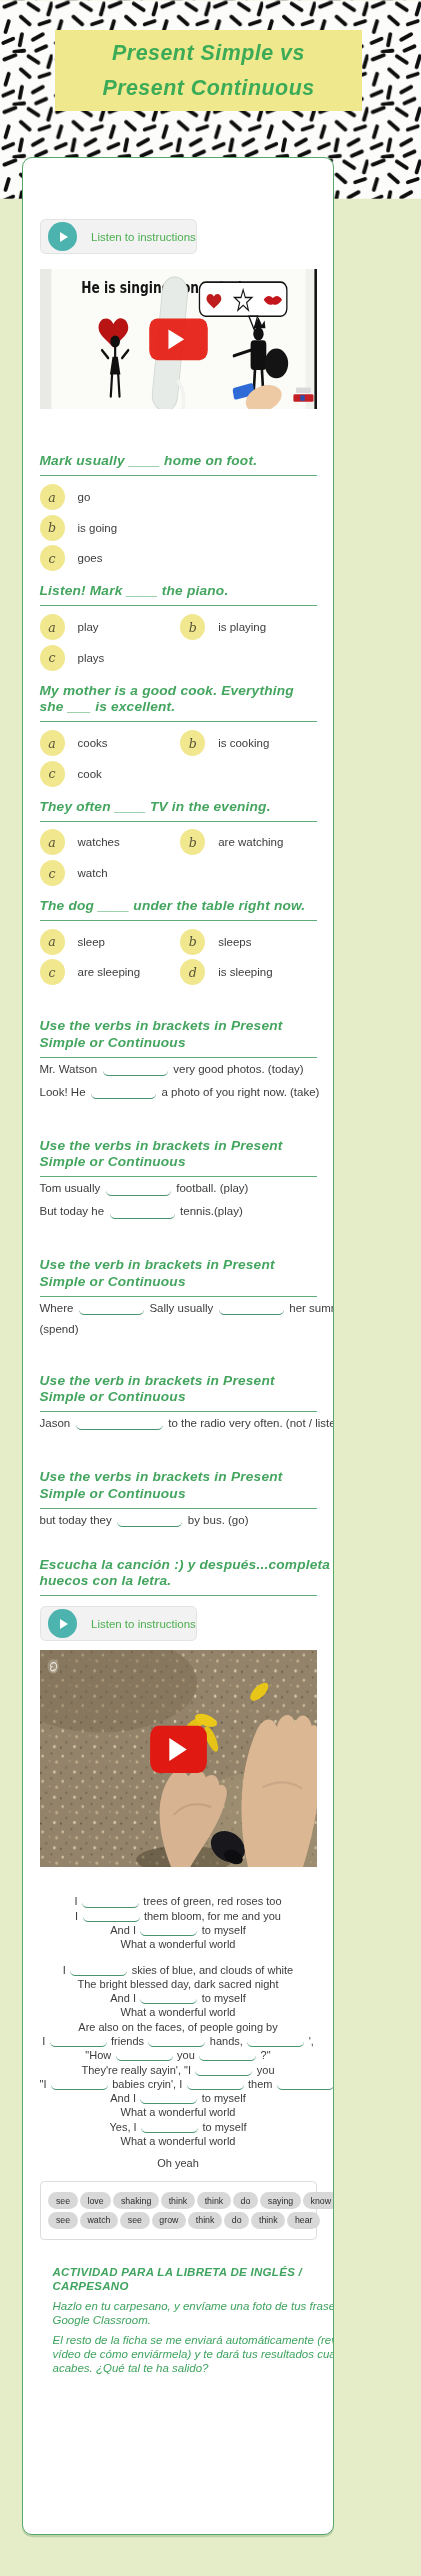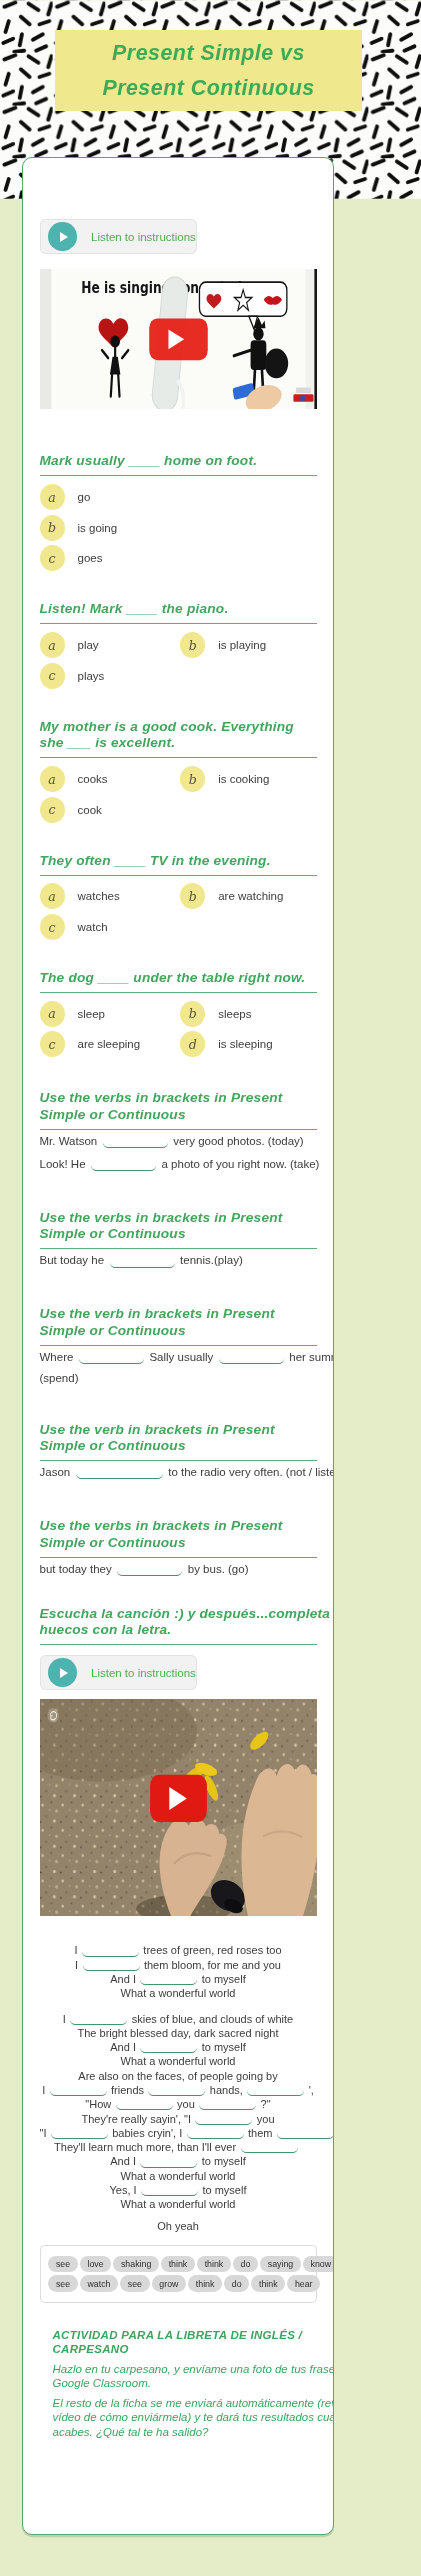--- a/index.html
+++ b/index.html
@@ -40,21 +40,21 @@
     width:0;height:0;border-left:8.8px solid #ffffff;
     border-top:5.5px solid transparent;border-bottom:5.5px solid transparent;margin-left:2.7px;
   }
   .listen-label{color:#4caf50;font-size:11.5px;margin-left:14.3px;white-space:nowrap;}
   
   .video{position:relative;overflow:hidden;background:#000;}
   .video1{height:140px;margin-top:15.4px;}
   .video2{height:217px;margin-top:8.8px;}
   .video svg{display:block;width:100%;height:100%;}
   
-  .sec-q{margin-top:31px;}
+  .sec-q{margin-top:13px;}
   .sec-q.first{margin-top:44px;}
   .q-head{
     color:#44a55f;font-style:italic;font-weight:600;font-size:13.7px;
     line-height:16.5px;letter-spacing:0.2px;
   }
   .rule{border:0;border-top:1.1px solid #5fae79;margin:5.5px 0 0;}
   .opts{margin-top:8.8px;display:grid;grid-template-columns:1fr 1fr;column-gap:4.4px;row-gap:6.6px;}
   .opts.single{grid-template-columns:1fr;}
   .opt{display:flex;align-items:center;height:24px;cursor:pointer;}
   .opt-letter{
@@ -301,20 +301,23 @@
     </div>
     <div class="fill-line">
       <span>Look! He</span><span class="blank"></span><span>a photo of you right now. (take)</span>
     </div>
   </div>
 
   <div class="sec-fill">
     <div class="q-head">Use the verbs in brackets in Present Simple or Continuous</div>
     <hr class="rule">
     <div class="fill-line">
+      <span>Tom usually</span><span class="blank"></span><span>football. (play)</span>
+    </div>
+    <div class="fill-line">
       <span>But today he</span><span class="blank"></span><span>tennis.(play)</span>
     </div>
   </div>
 
   <div class="sec-fill">
     <div class="q-head">Use the verb in brackets in Present Simple or Continuous</div>
     <hr class="rule">
     <div class="fill-line">
       <span>Where</span><span class="blank"></span><span>Sally usually</span><span class="blank"></span><span>her summer holidays?</span>
     </div>
@@ -413,21 +416,20 @@
     <div class="lyr-gap"></div>
     <p><span>I</span><span class="blank lyr"></span><span>skies of blue, and clouds of white</span></p>
     <p><span>The bright blessed day, dark sacred night</span></p>
     <p><span>And I</span><span class="blank lyr"></span><span>to myself</span></p>
     <p><span>What a wonderful world</span></p>
     <p><span>Are also on the faces, of people going by</span></p>
     <p><span>I</span><span class="blank lyr"></span><span>friends</span><span class="blank lyr"></span><span>hands,</span><span class="blank lyr"></span><span>',</span></p>
     <p><span>"How</span><span class="blank lyr"></span><span>you</span><span class="blank lyr"></span><span>?"</span></p>
     <p><span>They're really sayin', "I</span><span class="blank lyr"></span><span>you</span></p>
     <p><span>"I</span><span class="blank lyr"></span><span>babies cryin', I</span><span class="blank lyr"></span><span>them</span><span class="blank lyr"></span></p>
-    <p><span>They'll learn much more, than I'll ever</span><span class="blank lyr"></span></p>
     <p><span>And I</span><span class="blank lyr"></span><span>to myself</span></p>
     <p><span>What a wonderful world</span></p>
     <p><span>Yes, I</span><span class="blank lyr"></span><span>to myself</span></p>
     <p><span>What a wonderful world</span></p>
     <div class="lyr-gap-sm"></div>
     <p><span>Oh yeah</span></p>
   </div>
 
   <div class="bank">
     <div class="bank-row">

